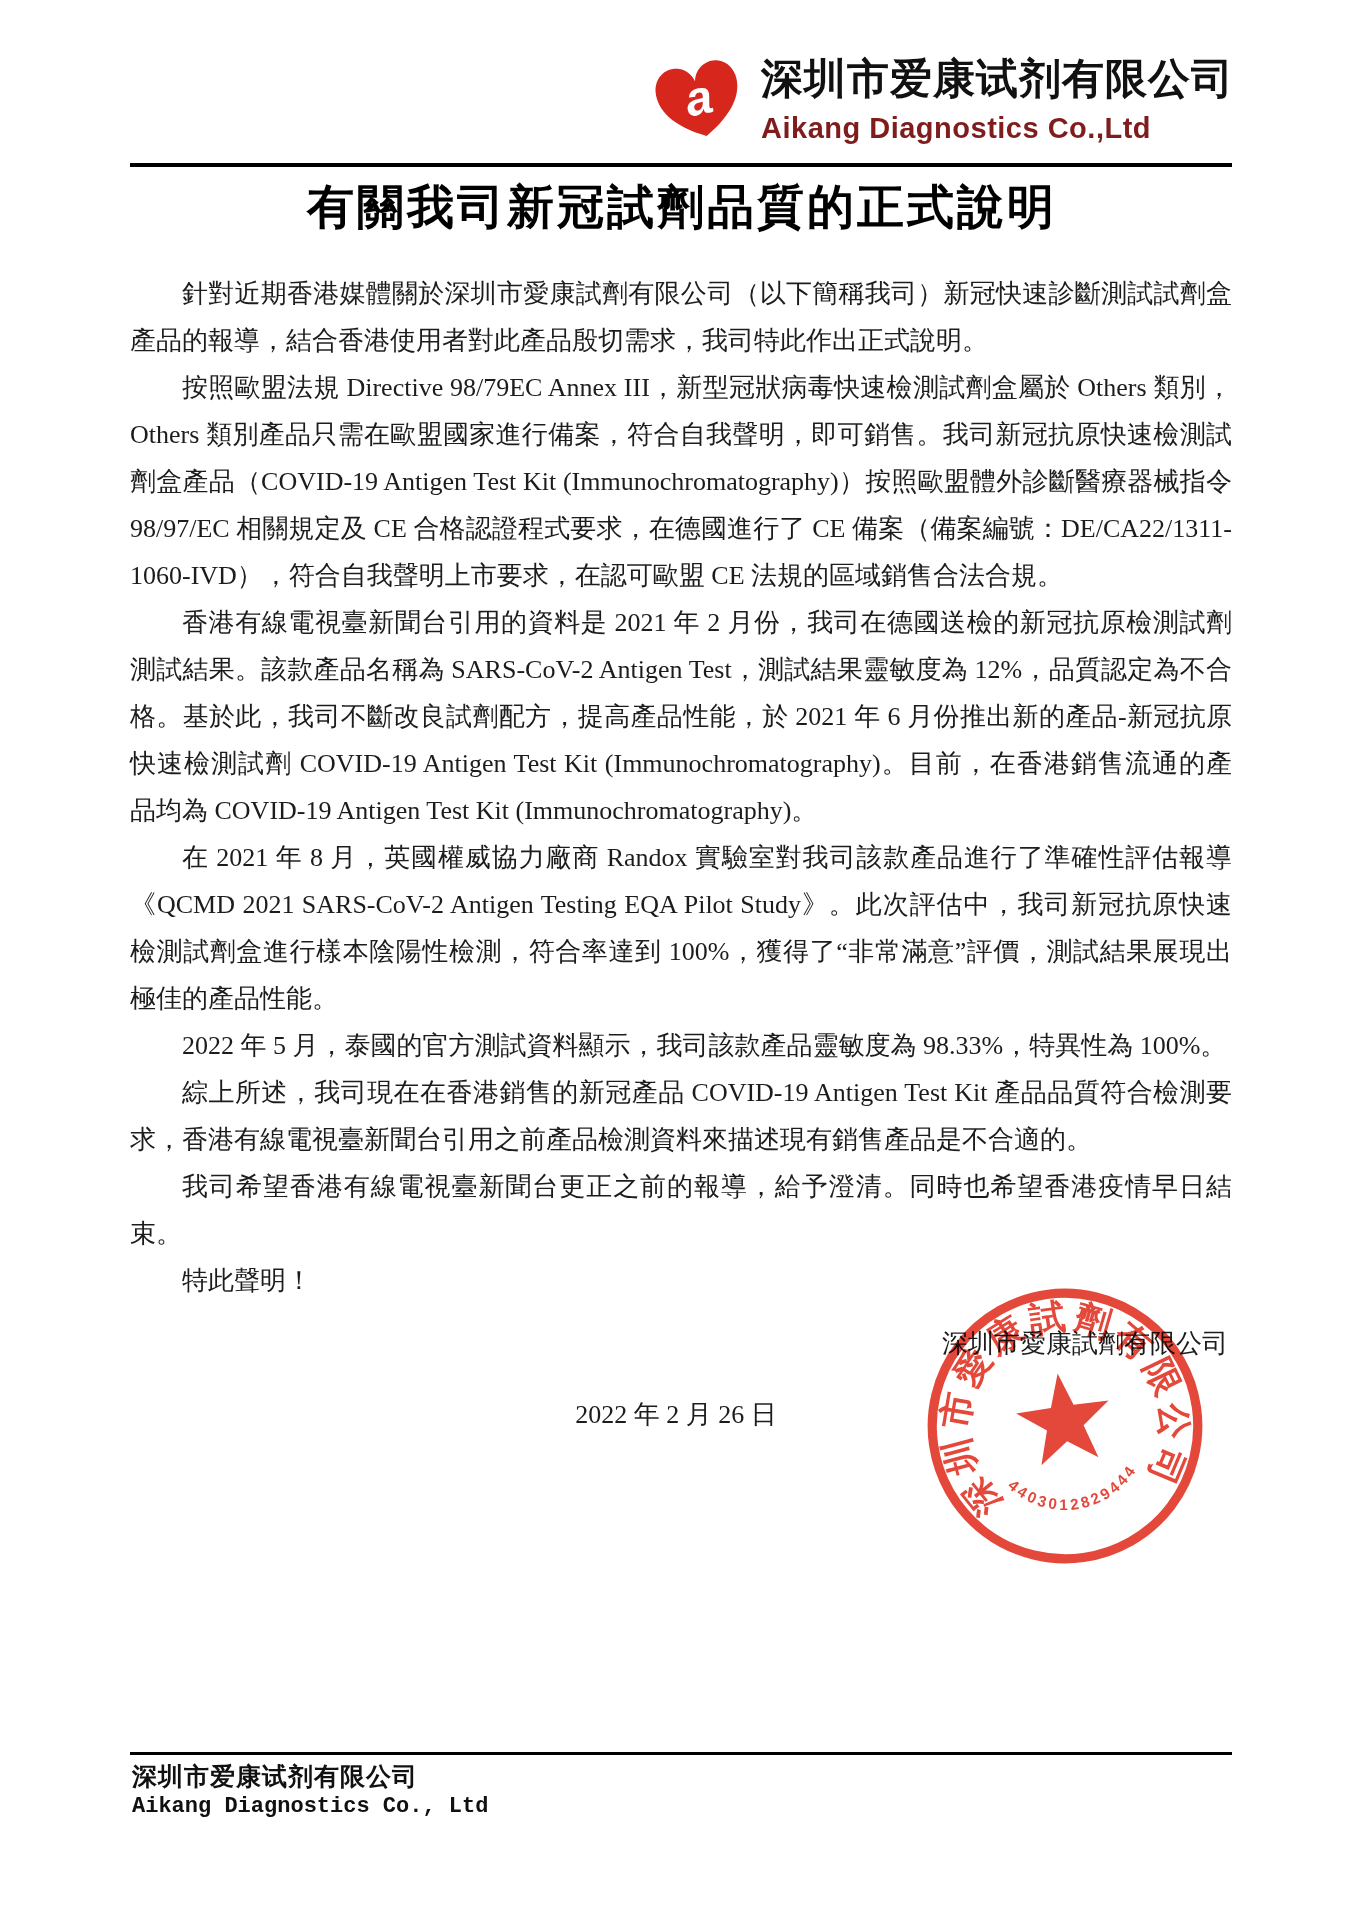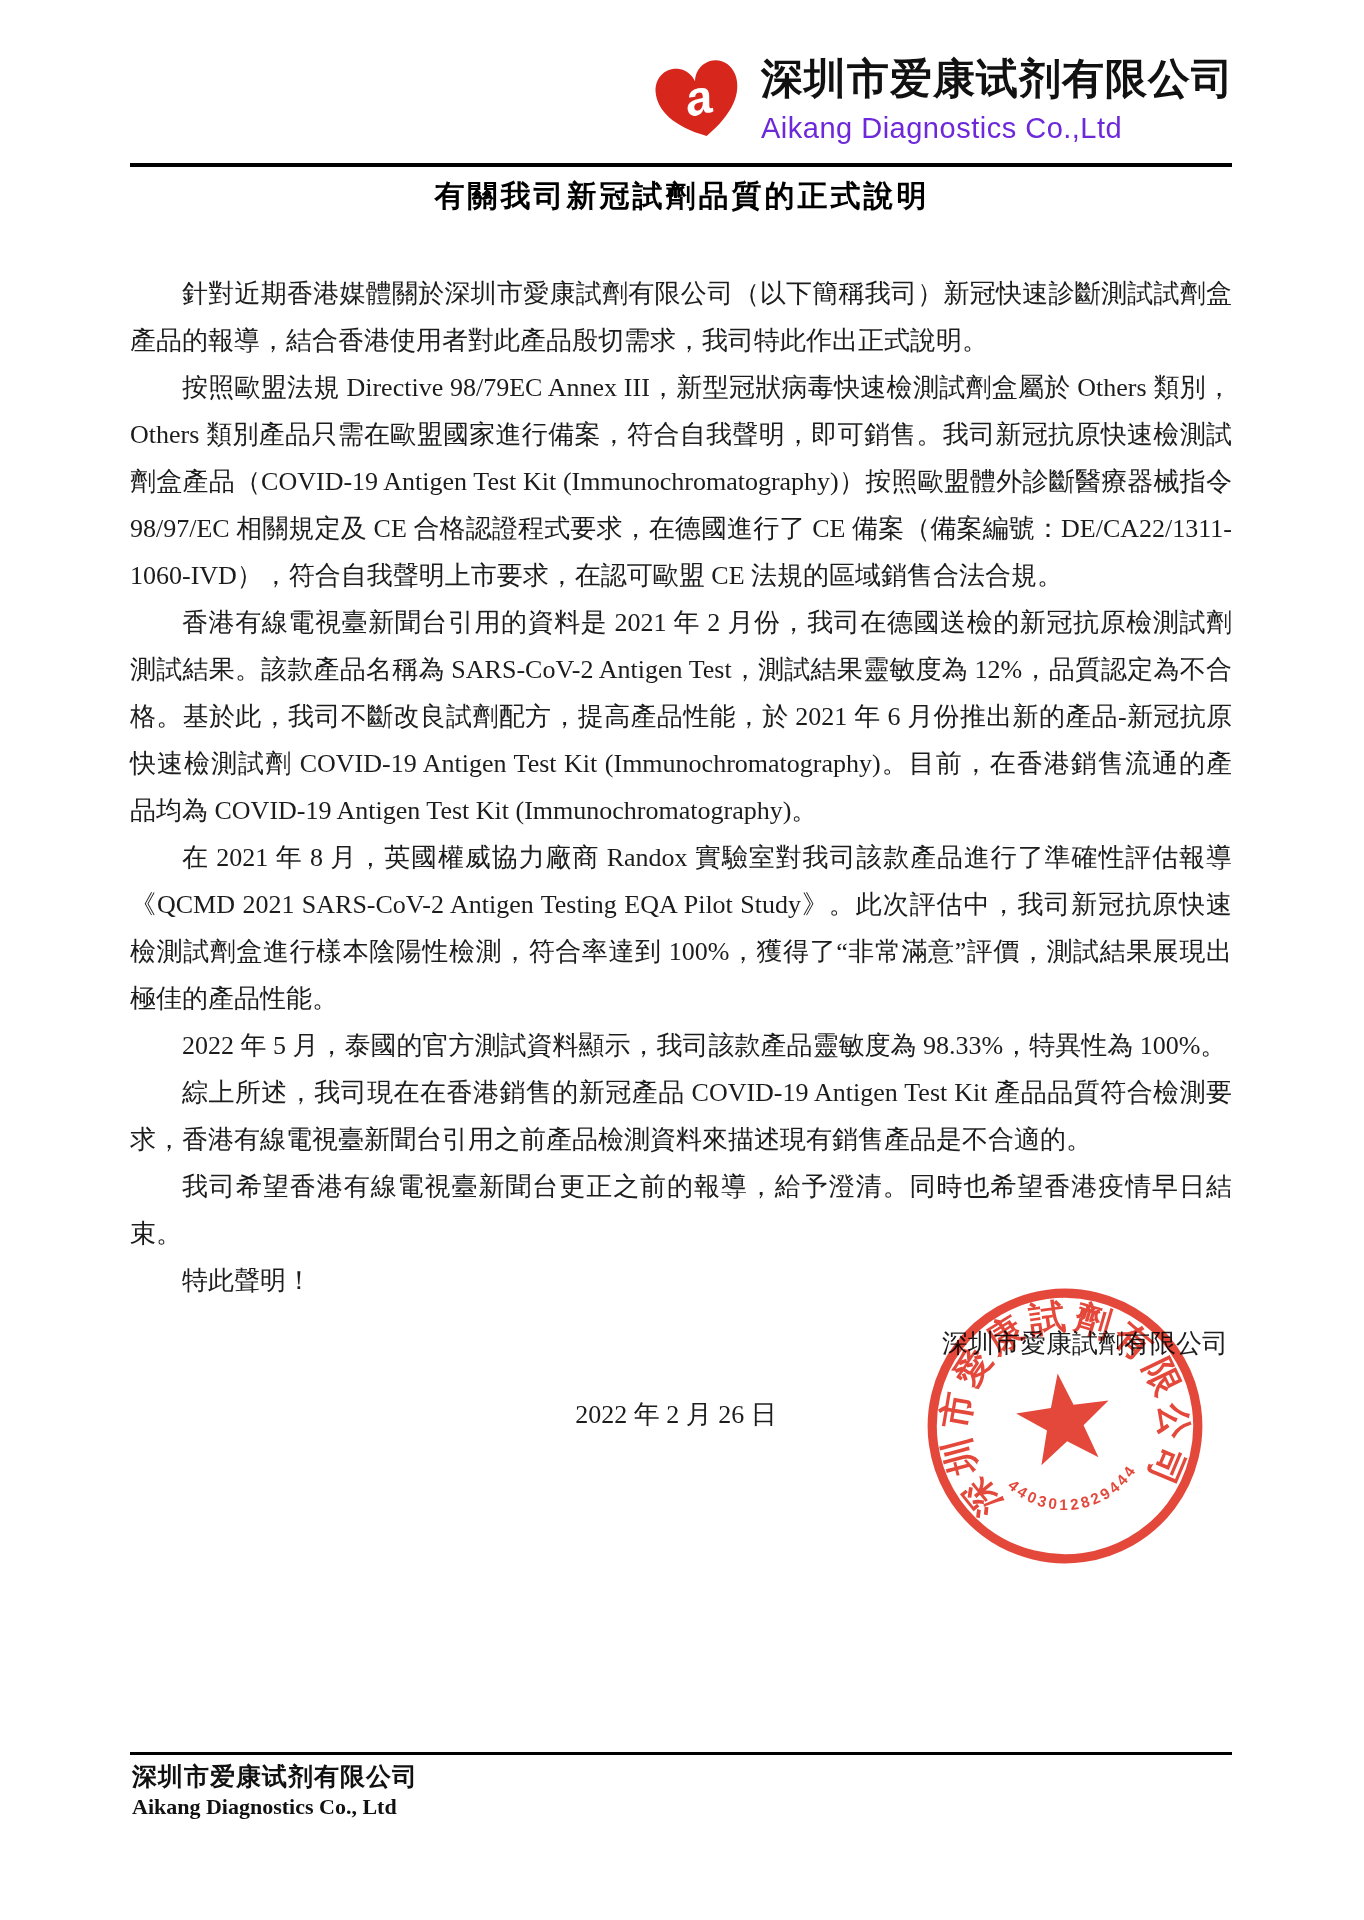--- a/index.html
+++ b/index.html
@@ -19,32 +19,32 @@
   }
   .logo-icon{width:96px;height:96px;flex:0 0 auto;}
   .header-text{display:flex;flex-direction:column;line-height:1.05;}
   .header-cn{
     font-family:"Liberation Sans","DejaVu Sans",sans-serif;
     font-weight:700;font-size:42px;letter-spacing:1px;color:#111;
     white-space:nowrap;
   }
   .header-en{
     font-family:"Liberation Sans","DejaVu Sans",sans-serif;
-    font-weight:400;font-size:29px;color:#6d28d9;margin-top:12px;
+    font-weight:700;font-size:29px;color:#7f1d1d;margin-top:12px;
     white-space:nowrap;letter-spacing:0.5px;
   }
   .header-rule{
     position:absolute;left:130px;top:163px;width:1102px;height:4px;
     background:#000;
   }
   
   .title{
     position:absolute;left:0;top:176px;width:100%;
     text-align:center;
-    font-size:30px;font-weight:700;letter-spacing:3px;
+    font-size:47px;font-weight:700;letter-spacing:3px;
     color:#000;
   }
   
   .body{
     position:absolute;left:130px;top:270px;width:1102px;
     font-size:26px;line-height:47px;
     text-align:justify;text-justify:inter-ideograph;
   }
   .body p{margin:0;text-indent:2em;}
   .body p.sig{
@@ -66,21 +66,21 @@
   .footer-rule{
     position:absolute;left:130px;top:1752px;width:1102px;height:3px;
     background:#000;
   }
   .footer{position:absolute;left:132px;top:1762px;line-height:1.15;}
   .footer-cn{
     font-family:"Liberation Sans","DejaVu Sans",sans-serif;
     font-weight:700;font-size:25px;color:#111;letter-spacing:1px;
   }
   .footer-en{
-    font-family:Liberation Serif, serif;
+    font-family:Liberation Mono, monospace;
     font-weight:700;font-size:22px;color:#111;margin-top:3px;
   }
 </style>
 </head>
 <body>
 
 <div class="page">
 
   <div class="header">
     <svg class="logo-icon" viewBox="0 0 60 58" aria-hidden="true">

